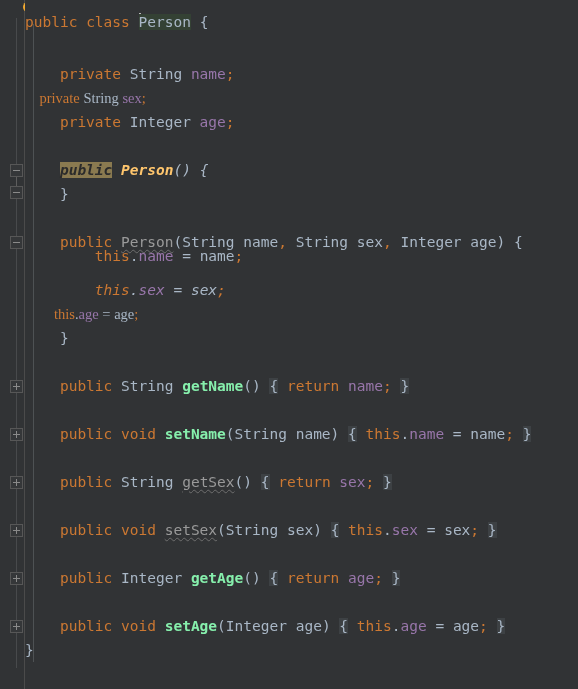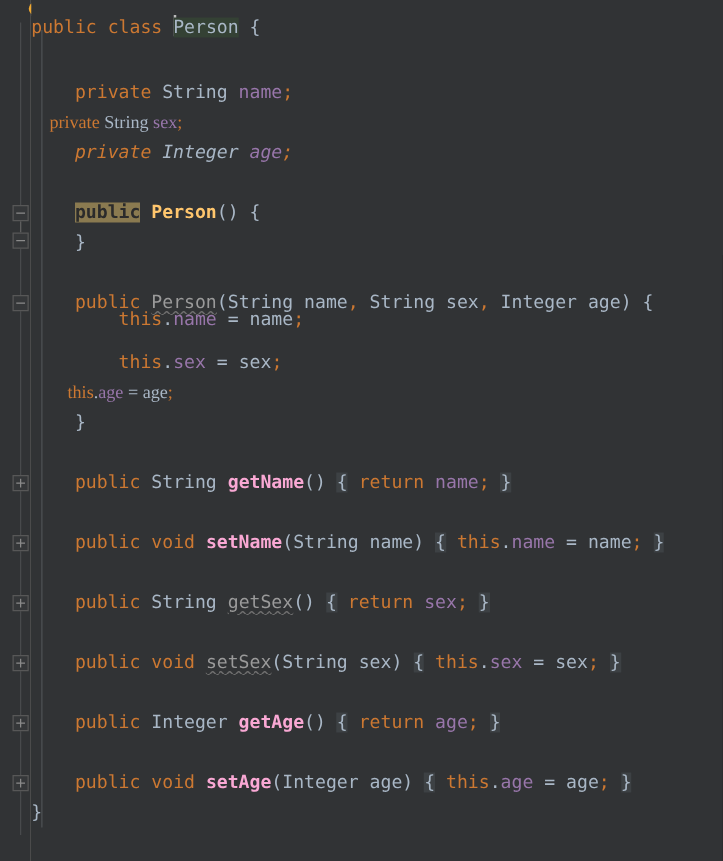--- a/index.html
+++ b/index.html
@@ -104,21 +104,21 @@
     letter-spacing: 0px;
   }
 
   
   .kw      { color: #cc7832; }
   .type    { color: #a9b7c6; }          
   .field   { color: #9876aa; }          
   .plain   { color: #a9b7c6; }
   .punct   { color: #a9b7c6; }
   .semi    { color: #cc7832; }
-  .method  { color: #f9a8d4; font-weight: bold; }   
+  .method  { color: #86efac; font-weight: bold; }   
   .cls     { color: #ffc66d; font-weight: bold; }   
   .unused  { color: #9a9a9a; }          
 
   .wavy {
     text-decoration: underline;
     text-decoration-style: wavy;
     text-decoration-color: #6e6e6e;
     text-underline-offset: 2px;
     text-decoration-thickness: 1px;
   }
@@ -180,26 +180,26 @@
   </div>
 
   <div id="code-area">
     <div id="indent-guides">
         <div class="indent-guide" style="left: 8px; top: 24px; height: 638px;"></div>
       </div>
     <div id="code-lines">
         <div class="line" style="top: 10px;"><span class="kw">public</span><span class="plain"> </span><span class="kw">class</span><span class="plain"> </span><span class="caret"></span><span class="plain hl-ident">Person</span><span class="plain"> </span><span class="punct">{</span></div>
         <div class="line" style="top: 62px;"><span class="plain">    </span><span class="kw">private</span><span class="plain"> </span><span class="type">String</span><span class="plain"> </span><span class="field">name</span><span class="semi">;</span></div>
         <div class="line" style="top: 86px; font-family: Liberation Serif, serif;"><span class="plain">    </span><span class="kw">private</span><span class="plain"> </span><span class="type">String</span><span class="plain"> </span><span class="field">sex</span><span class="semi">;</span></div>
-        <div class="line" style="top: 110px; font-style: italic;"><span class="plain">    </span><span class="kw">private</span><span class="plain"> </span><span class="type">Integer</span><span class="plain"> </span><span class="field">age</span><span class="semi">;</span></div>
-        <div class="line" style="top: 158px;"><span class="plain">    </span><span class="hl-search">public</span><span class="plain"> </span><span class="cls">Person</span><span class="punct">()</span><span class="plain"> </span><span class="punct">{</span></div>
+        <div class="line" style="top: 110px;"><span class="plain">    </span><span class="kw">private</span><span class="plain"> </span><span class="type">Integer</span><span class="plain"> </span><span class="field">age</span><span class="semi">;</span></div>
+        <div class="line" style="top: 158px; font-style: italic;"><span class="plain">    </span><span class="hl-search">public</span><span class="plain"> </span><span class="cls">Person</span><span class="punct">()</span><span class="plain"> </span><span class="punct">{</span></div>
         <div class="line" style="top: 182px;"><span class="plain">    </span><span class="punct">}</span></div>
         <div class="line" style="top: 230px;"><span class="plain">    </span><span class="kw">public</span><span class="plain"> </span><span class="unused wavy">Person</span><span class="punct">(</span><span class="type">String</span><span class="plain"> </span><span class="plain">name</span><span class="semi">,</span><span class="plain"> </span><span class="type">String</span><span class="plain"> </span><span class="plain">sex</span><span class="semi">,</span><span class="plain"> </span><span class="type">Integer</span><span class="plain"> </span><span class="plain">age</span><span class="punct">)</span><span class="plain"> </span><span class="punct">{</span></div>
         <div class="line" style="top: 244px;"><span class="plain">        </span><span class="kw">this</span><span class="punct">.</span><span class="field">name</span><span class="plain"> = </span><span class="plain">name</span><span class="semi">;</span></div>
-        <div class="line" style="top: 278px;"><span class="plain">        </span><span class="kw">this</span><span class="punct">.</span><span class="field">sex</span><span class="plain"> = </span><span class="plain">sex</span><span class="semi">;</span></div>
+        <div class="line" style="top: 278px; font-style: italic;"><span class="plain">        </span><span class="kw">this</span><span class="punct">.</span><span class="field">sex</span><span class="plain"> = </span><span class="plain">sex</span><span class="semi">;</span></div>
         <div class="line" style="top: 302px; font-family: Liberation Serif, serif;"><span class="plain">        </span><span class="kw">this</span><span class="punct">.</span><span class="field">age</span><span class="plain"> = </span><span class="plain">age</span><span class="semi">;</span></div>
         <div class="line" style="top: 326px;"><span class="plain">    </span><span class="punct">}</span></div>
         <div class="line" style="top: 374px;"><span class="plain">    </span><span class="kw">public</span><span class="plain"> </span><span class="type">String</span><span class="plain"> </span><span class="method">getName</span><span class="punct">()</span><span class="plain"> </span><span class="punct hl-brace">{</span><span class="plain"> </span><span class="kw">return</span><span class="plain"> </span><span class="field">name</span><span class="semi">;</span><span class="plain"> </span><span class="punct hl-brace">}</span></div>
         <div class="line" style="top: 422px;"><span class="plain">    </span><span class="kw">public</span><span class="plain"> </span><span class="kw">void</span><span class="plain"> </span><span class="method">setName</span><span class="punct">(</span><span class="type">String</span><span class="plain"> </span><span class="plain">name</span><span class="punct">)</span><span class="plain"> </span><span class="punct hl-brace">{</span><span class="plain"> </span><span class="kw">this</span><span class="punct">.</span><span class="field">name</span><span class="plain"> = </span><span class="plain">name</span><span class="semi">;</span><span class="plain"> </span><span class="punct hl-brace">}</span></div>
         <div class="line" style="top: 470px;"><span class="plain">    </span><span class="kw">public</span><span class="plain"> </span><span class="type">String</span><span class="plain"> </span><span class="unused wavy">getSex</span><span class="punct">()</span><span class="plain"> </span><span class="punct hl-brace">{</span><span class="plain"> </span><span class="kw">return</span><span class="plain"> </span><span class="field">sex</span><span class="semi">;</span><span class="plain"> </span><span class="punct hl-brace">}</span></div>
         <div class="line" style="top: 518px;"><span class="plain">    </span><span class="kw">public</span><span class="plain"> </span><span class="kw">void</span><span class="plain"> </span><span class="unused wavy">setSex</span><span class="punct">(</span><span class="type">String</span><span class="plain"> </span><span class="plain">sex</span><span class="punct">)</span><span class="plain"> </span><span class="punct hl-brace">{</span><span class="plain"> </span><span class="kw">this</span><span class="punct">.</span><span class="field">sex</span><span class="plain"> = </span><span class="plain">sex</span><span class="semi">;</span><span class="plain"> </span><span class="punct hl-brace">}</span></div>
         <div class="line" style="top: 566px;"><span class="plain">    </span><span class="kw">public</span><span class="plain"> </span><span class="type">Integer</span><span class="plain"> </span><span class="method">getAge</span><span class="punct">()</span><span class="plain"> </span><span class="punct hl-brace">{</span><span class="plain"> </span><span class="kw">return</span><span class="plain"> </span><span class="field">age</span><span class="semi">;</span><span class="plain"> </span><span class="punct hl-brace">}</span></div>
         <div class="line" style="top: 614px;"><span class="plain">    </span><span class="kw">public</span><span class="plain"> </span><span class="kw">void</span><span class="plain"> </span><span class="method">setAge</span><span class="punct">(</span><span class="type">Integer</span><span class="plain"> </span><span class="plain">age</span><span class="punct">)</span><span class="plain"> </span><span class="punct hl-brace">{</span><span class="plain"> </span><span class="kw">this</span><span class="punct">.</span><span class="field">age</span><span class="plain"> = </span><span class="plain">age</span><span class="semi">;</span><span class="plain"> </span><span class="punct hl-brace">}</span></div>
         <div class="line" style="top: 638px;"><span class="punct">}</span></div>
       </div>

